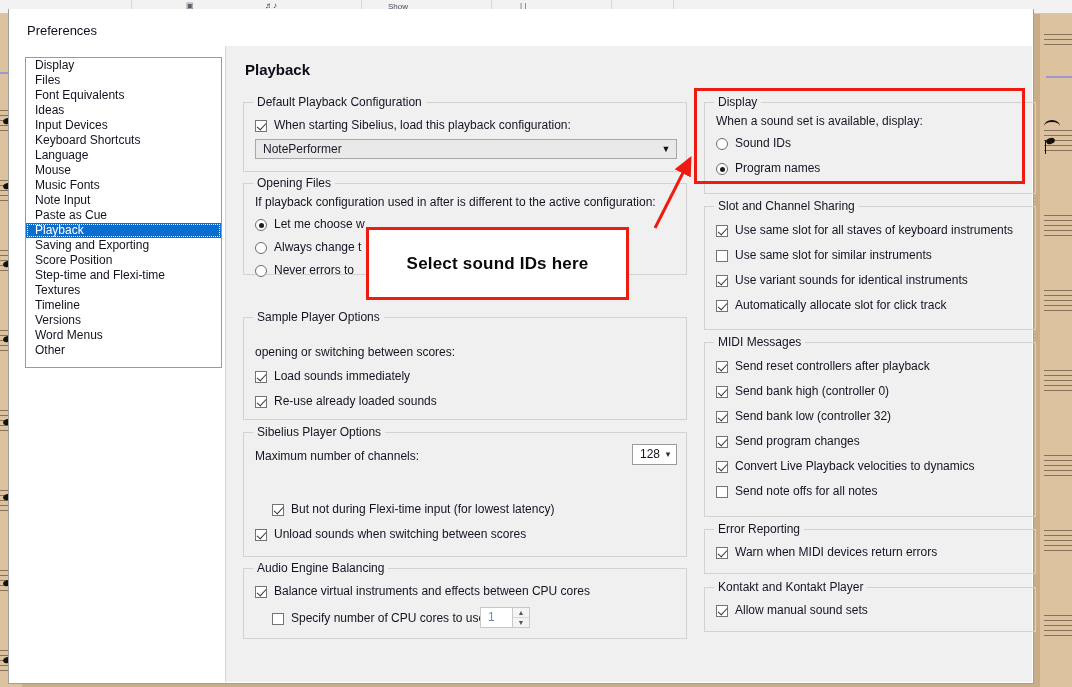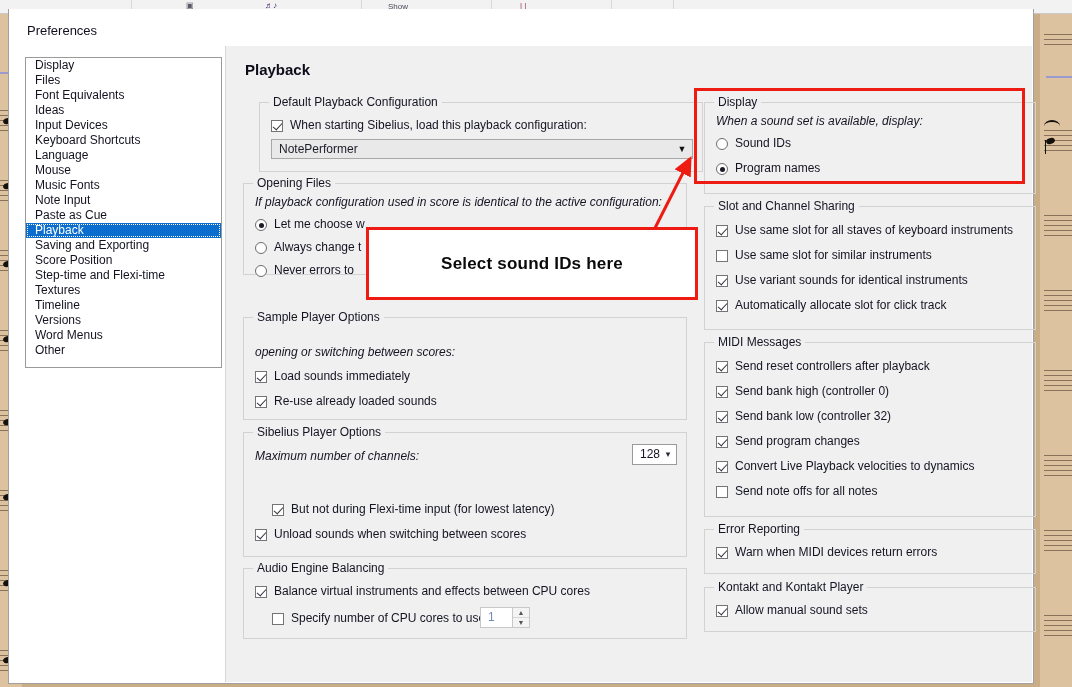--- a/index.html
+++ b/index.html
@@ -88,21 +88,21 @@
     font-size:15px; font-weight:bold; color:#0d0d1a;
   }
 
   
   .grp { position:absolute; border:1px solid #d2d2d2; }
   .grp > .grp-cap {
     position:absolute; top:-8px; left:9px;
     background:#f0f0f0; padding:0 4px;
     font-size:12px; color:#141423; white-space:nowrap;
   }
-  .body-txt { position:absolute; font-size:12px; color:#141423; white-space:nowrap;font-style:italic; }
+  .body-txt { position:absolute; font-size:12px; color:#141423; white-space:nowrap; }
 
   
   .row { position:absolute; display:flex; align-items:flex-end; white-space:nowrap; }
   .cb {
     width:12px; height:12px; flex:none;
     border:1px solid #747474; background:#ffffff;
     position:relative; margin-right:7px;
   }
   .cb.on::after {
     content:""; position:absolute; left:3px; top:0px;
@@ -140,21 +140,21 @@
     border:1px solid #a8a8a8; display:flex; align-items:center;
   }
   .dropdown .val { flex:1; padding-left:7px; font-size:12px; }
   .dropdown .arw { width:20px; text-align:center; font-size:9px; color:#111; }
 
   
   .hl-box {
     position:absolute; border:3px solid #ee1b13; pointer-events:none;
   }
   #callout {
-    position:absolute; left:366px; top:227px; width:332px; height:73px;
+    position:absolute; left:366px; top:227px; width:263px; height:73px;
     background:#ffffff; border:3px solid #ee1b13;
     display:flex; align-items:center; justify-content:center;
   }
   #callout span {
     font-size:17px; font-weight:bold; color:#0a0a0a;
     letter-spacing:.2px;
   }
   #arrow-svg { position:absolute; left:0; top:0; width:1072px; height:687px; pointer-events:none; }
 </style>
 </head>
@@ -340,35 +340,35 @@
       <div class="side-item">Timeline</div>
       <div class="side-item">Versions</div>
       <div class="side-item">Word Menus</div>
       <div class="side-item">Other</div>
     </div>
 
     <div id="content-pane">
 
       <div id="page-title">Playback</div>
 
-      <div class="grp" style="left:33px;top:56px;width:444px;height:70px">
+      <div class="grp" style="left:17px;top:56px;width:444px;height:70px">
         <span class="grp-cap">Default Playback Configuration</span>
         <div class="row" style="left:11px;top:15px">
           <span class="cb on"></span>
           <span class="lbl">When starting Sibelius, load this playback configuration:</span>
         </div>
         <div class="dropdown" style="left:11px;top:36px;width:422px;height:20px">
           <span class="val">NotePerformer</span>
           <span class="arw">▼</span>
         </div>
       </div>
 
       <div class="grp" style="left:17px;top:137px;width:444px;height:92px">
         <span class="grp-cap">Opening Files</span>
-        <div class="body-txt" style="left:11px;top:11px">If playback configuration used in score is identical to the active configuration:</div>
+        <div class="body-txt" style="left:11px;top:11px">If playback configuration used in after is different to the active configuration:</div>
         <div class="row" style="left:11px;top:33px">
           <span class="rd on"></span>
           <span class="lbl">Let me choose w</span>
         </div>
         <div class="row" style="left:11px;top:56px">
           <span class="rd"></span>
           <span class="lbl">Always change t</span>
         </div>
         <div class="row" style="left:11px;top:79px">
           <span class="rd"></span>

